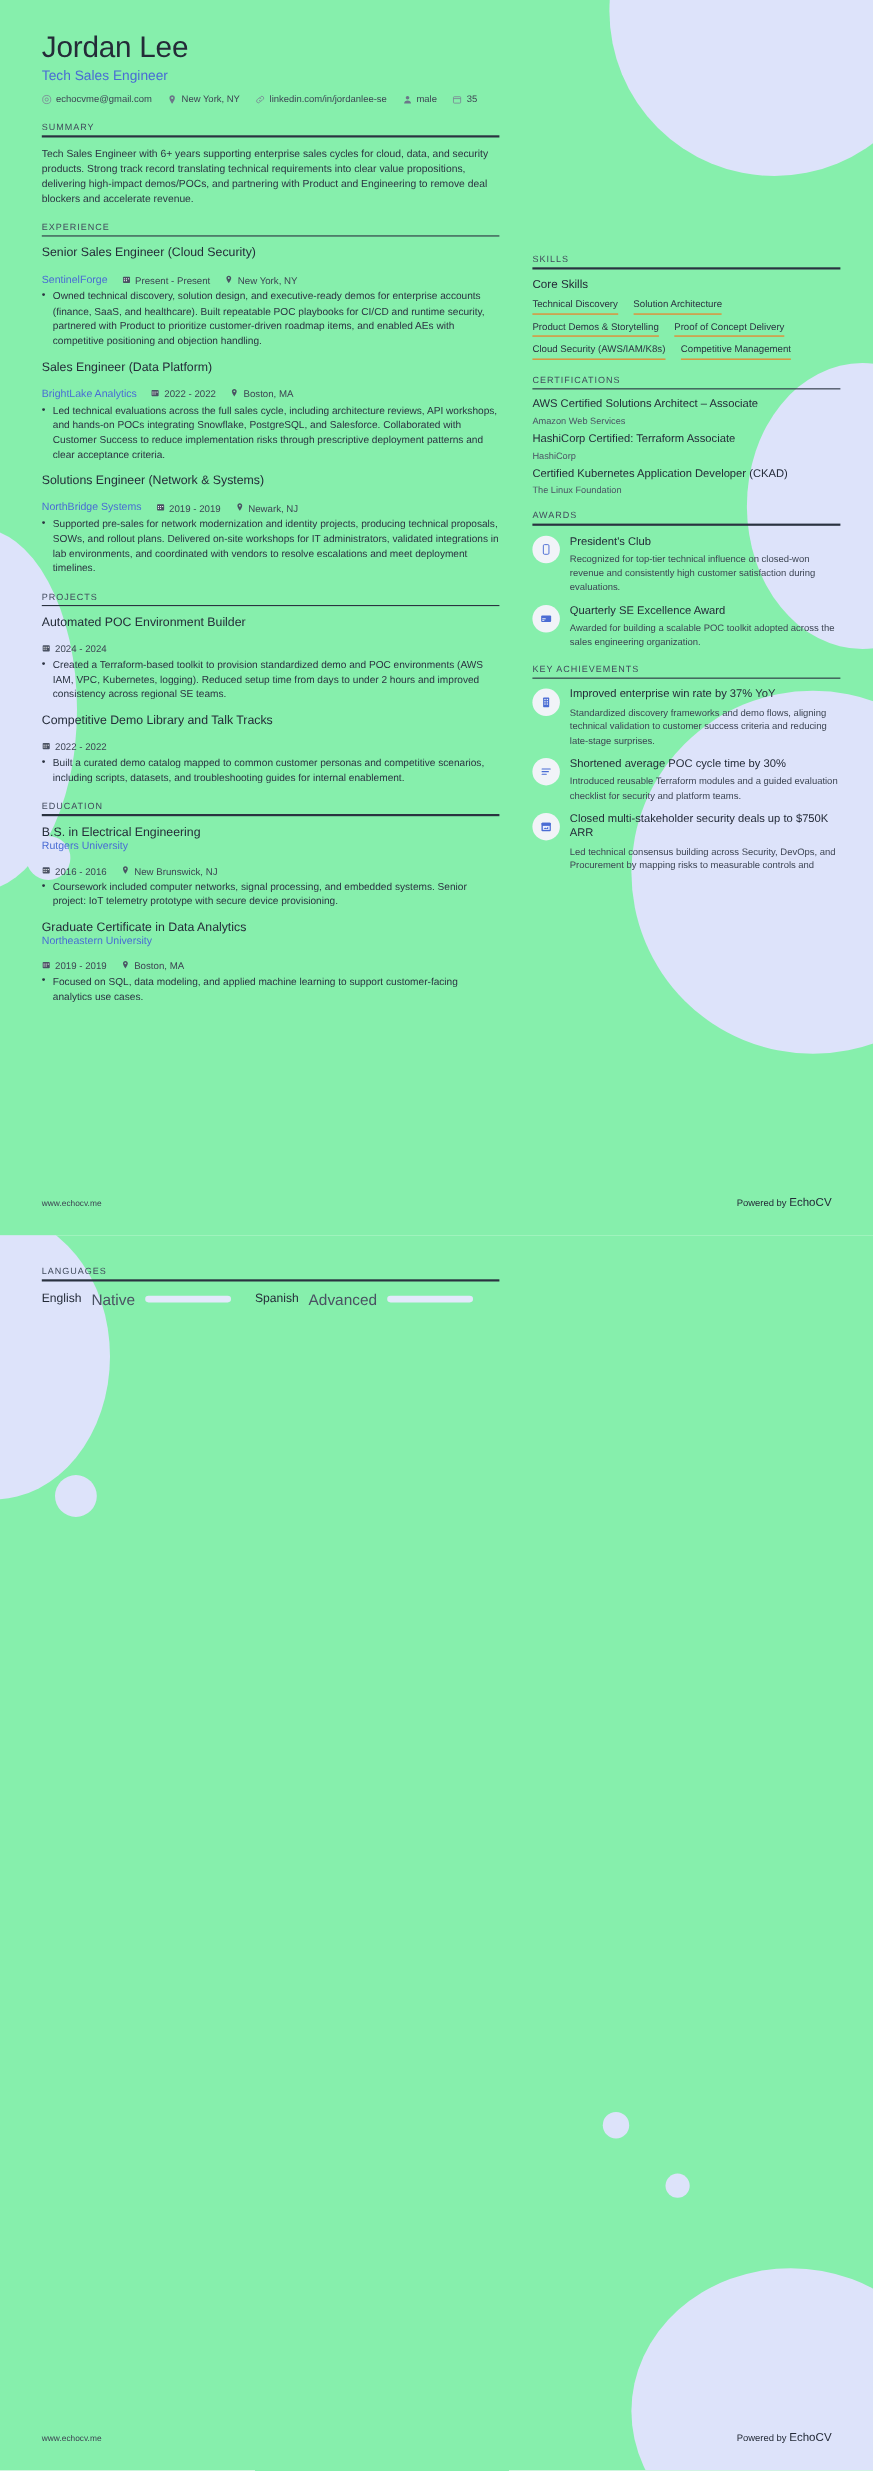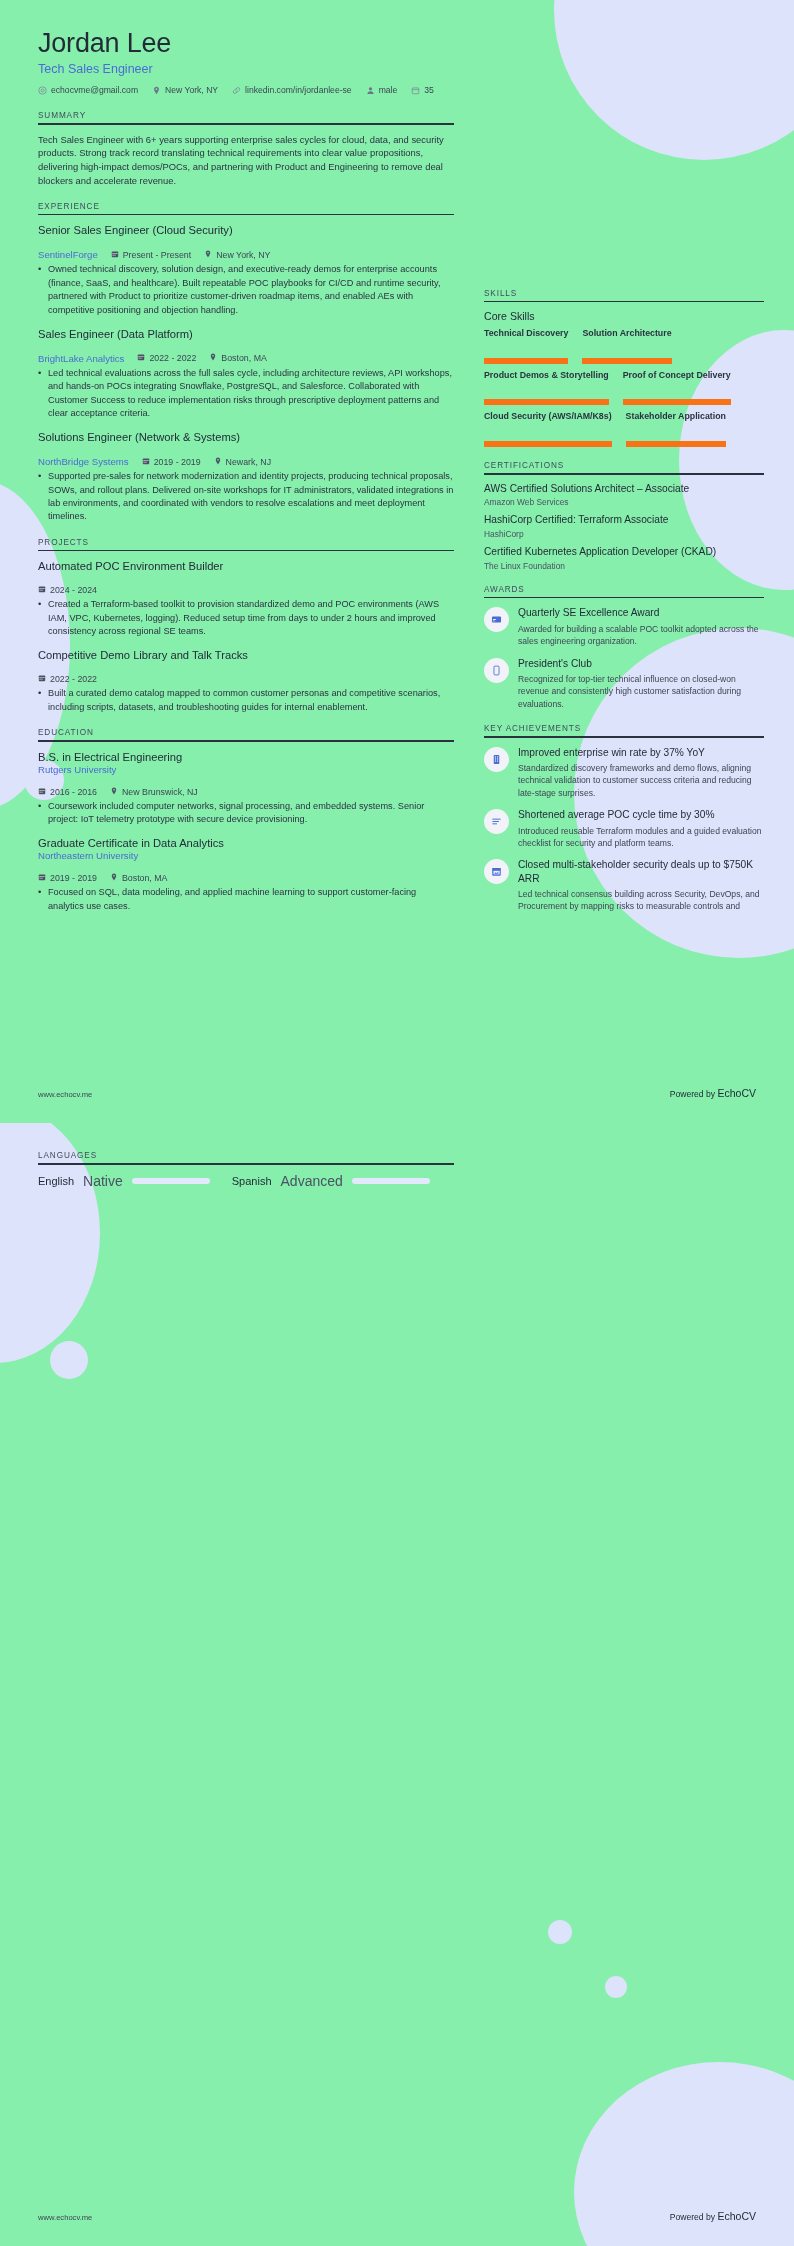--- a/index.html
+++ b/index.html
@@ -32,21 +32,21 @@
   .content { position: relative; z-index: 2; padding: 28px 38px 0 38px; }
 
   
   .name { font-size: 27px; font-weight: 400; letter-spacing: -0.2px; color: #242b38; line-height: 1.15; }
   .headline { font-size: 12.5px; color: #4a6cd4; margin-top: 3px; }
   .contact-row { display: flex; flex-wrap: wrap; align-items: center; gap: 14px; margin-top: 9px; font-size: 8.6px; color: #3d4553; }
   .contact-item { display: inline-flex; align-items: center; gap: 4px; white-space: nowrap; }
   .contact-item svg { display: block; }
 
   
-  .cols { display: flex; gap: 30px; margin-top: 16px; align-items: flex-end; }
+  .cols { display: flex; gap: 30px; margin-top: 16px; align-items: center; }
   .col-left { width: 416px; flex: none; }
   .col-right { width: 280px; flex: none; }
 
   .sec { margin-bottom: 14px; }
   .sec-title {
     font-size: 8.2px; letter-spacing: 0.9px; color: #414b5c; text-transform: uppercase;
     padding-bottom: 3px;
   }
   .sec-rule { height: 1.6px; background: #2a3240; margin-bottom: 8px; }
 
@@ -62,23 +62,22 @@
     position: relative; padding-left: 10px; font-size: 9.2px; line-height: 1.45; color: #2b3341; margin-bottom: 1px;
   }
   ul.bullets li::before {
     content: "•"; position: absolute; left: 0; top: -1px; color: #2b3341; font-size: 9.5px;
   }
 
   
   .skills-group-title { font-size: 10.6px; color: #242b38; margin-bottom: 6px; }
   .skill-rows { display: flex; flex-wrap: wrap; gap: 6px 14px; }
   .skill-tag {
-    font-size: 8.8px; color: #2b3341; padding-bottom: 19px; border-bottom: 6px solid #f97316;
+    font-size: 8.8px; color: #2b3341; padding-bottom: 3px; border-bottom: 1px solid #f97316;
     line-height: 1.2;
-    font-weight: bold;
   }
 
   
   .cert { margin-bottom: 7px; }
   .cert-name { font-size: 10.2px; color: #242b38; line-height: 1.25; }
   .cert-issuer { font-size: 8.4px; color: #4a5263; margin-top: 2px; }
 
   
   .icon-item { display: flex; gap: 9px; margin-bottom: 9px; align-items: flex-start; }
   .icon-badge {
@@ -407,21 +406,21 @@
         <div class="sec">
           <div class="sec-title">SKILLS</div>
           <div class="sec-rule"></div>
           <div class="skills-group-title">Core Skills</div>
           <div class="skill-rows">
             <span class="skill-tag">Technical Discovery</span>
             <span class="skill-tag">Solution Architecture</span>
             <span class="skill-tag">Product Demos &amp; Storytelling</span>
             <span class="skill-tag">Proof of Concept Delivery</span>
             <span class="skill-tag">Cloud Security (AWS/IAM/K8s)</span>
-            <span class="skill-tag">Stakeholder Application</span>
+            <span class="skill-tag">Competitive Management</span>
           </div>
         </div>
 
         <div class="sec">
           <div class="sec-title">CERTIFICATIONS</div>
           <div class="sec-rule"></div>
 
           <div class="cert">
             <div class="cert-name">AWS Certified Solutions Architect – Associate</div>
             <div class="cert-issuer">Amazon Web Services</div>
@@ -432,44 +431,44 @@
           </div>
           <div class="cert">
             <div class="cert-name">Certified Kubernetes Application Developer (CKAD)</div>
             <div class="cert-issuer">The Linux Foundation</div>
           </div>
         </div>
 
         <div class="sec">
           <div class="sec-title">AWARDS</div>
           <div class="sec-rule"></div>
+
+          <div class="icon-item">
+            <span class="icon-badge">
+              <svg width="11" height="11" viewBox="0 0 16 16" fill="none" stroke="#4a6cd4" stroke-width="1.25">
+                <rect x="4.3" y="1.6" width="7.4" height="12.8" rx="1.5"></rect>
+              </svg>
+            </span>
+            <div class="icon-body">
+              <div class="icon-title">President's Club</div>
+              <div class="icon-desc">Recognized for top-tier technical influence on closed-won revenue and consistently high customer satisfaction during evaluations.</div>
+            </div>
+          </div>
 
           <div class="icon-item">
             <span class="icon-badge">
               <svg width="11" height="11" viewBox="0 0 16 16" fill="#4a6cd4">
                 <rect x="1.4" y="3.6" width="13.2" height="8.8" rx="1.4"></rect>
                 <rect x="2.8" y="7.4" width="4.6" height="1.3" fill="#f1f3f8"></rect>
                 <rect x="2.8" y="9.6" width="2.8" height="1.1" fill="#f1f3f8"></rect>
               </svg>
             </span>
             <div class="icon-body">
               <div class="icon-title">Quarterly SE Excellence Award</div>
               <div class="icon-desc">Awarded for building a scalable POC toolkit adopted across the sales engineering organization.</div>
-            </div>
-          </div>
-
-          <div class="icon-item">
-            <span class="icon-badge">
-              <svg width="11" height="11" viewBox="0 0 16 16" fill="none" stroke="#4a6cd4" stroke-width="1.25">
-                <rect x="4.3" y="1.6" width="7.4" height="12.8" rx="1.5"></rect>
-              </svg>
-            </span>
-            <div class="icon-body">
-              <div class="icon-title">President's Club</div>
-              <div class="icon-desc">Recognized for top-tier technical influence on closed-won revenue and consistently high customer satisfaction during evaluations.</div>
             </div>
           </div>
         </div>
 
         <div class="sec">
           <div class="sec-title">KEY ACHIEVEMENTS</div>
           <div class="sec-rule"></div>
 
           <div class="icon-item">
             <span class="icon-badge">

